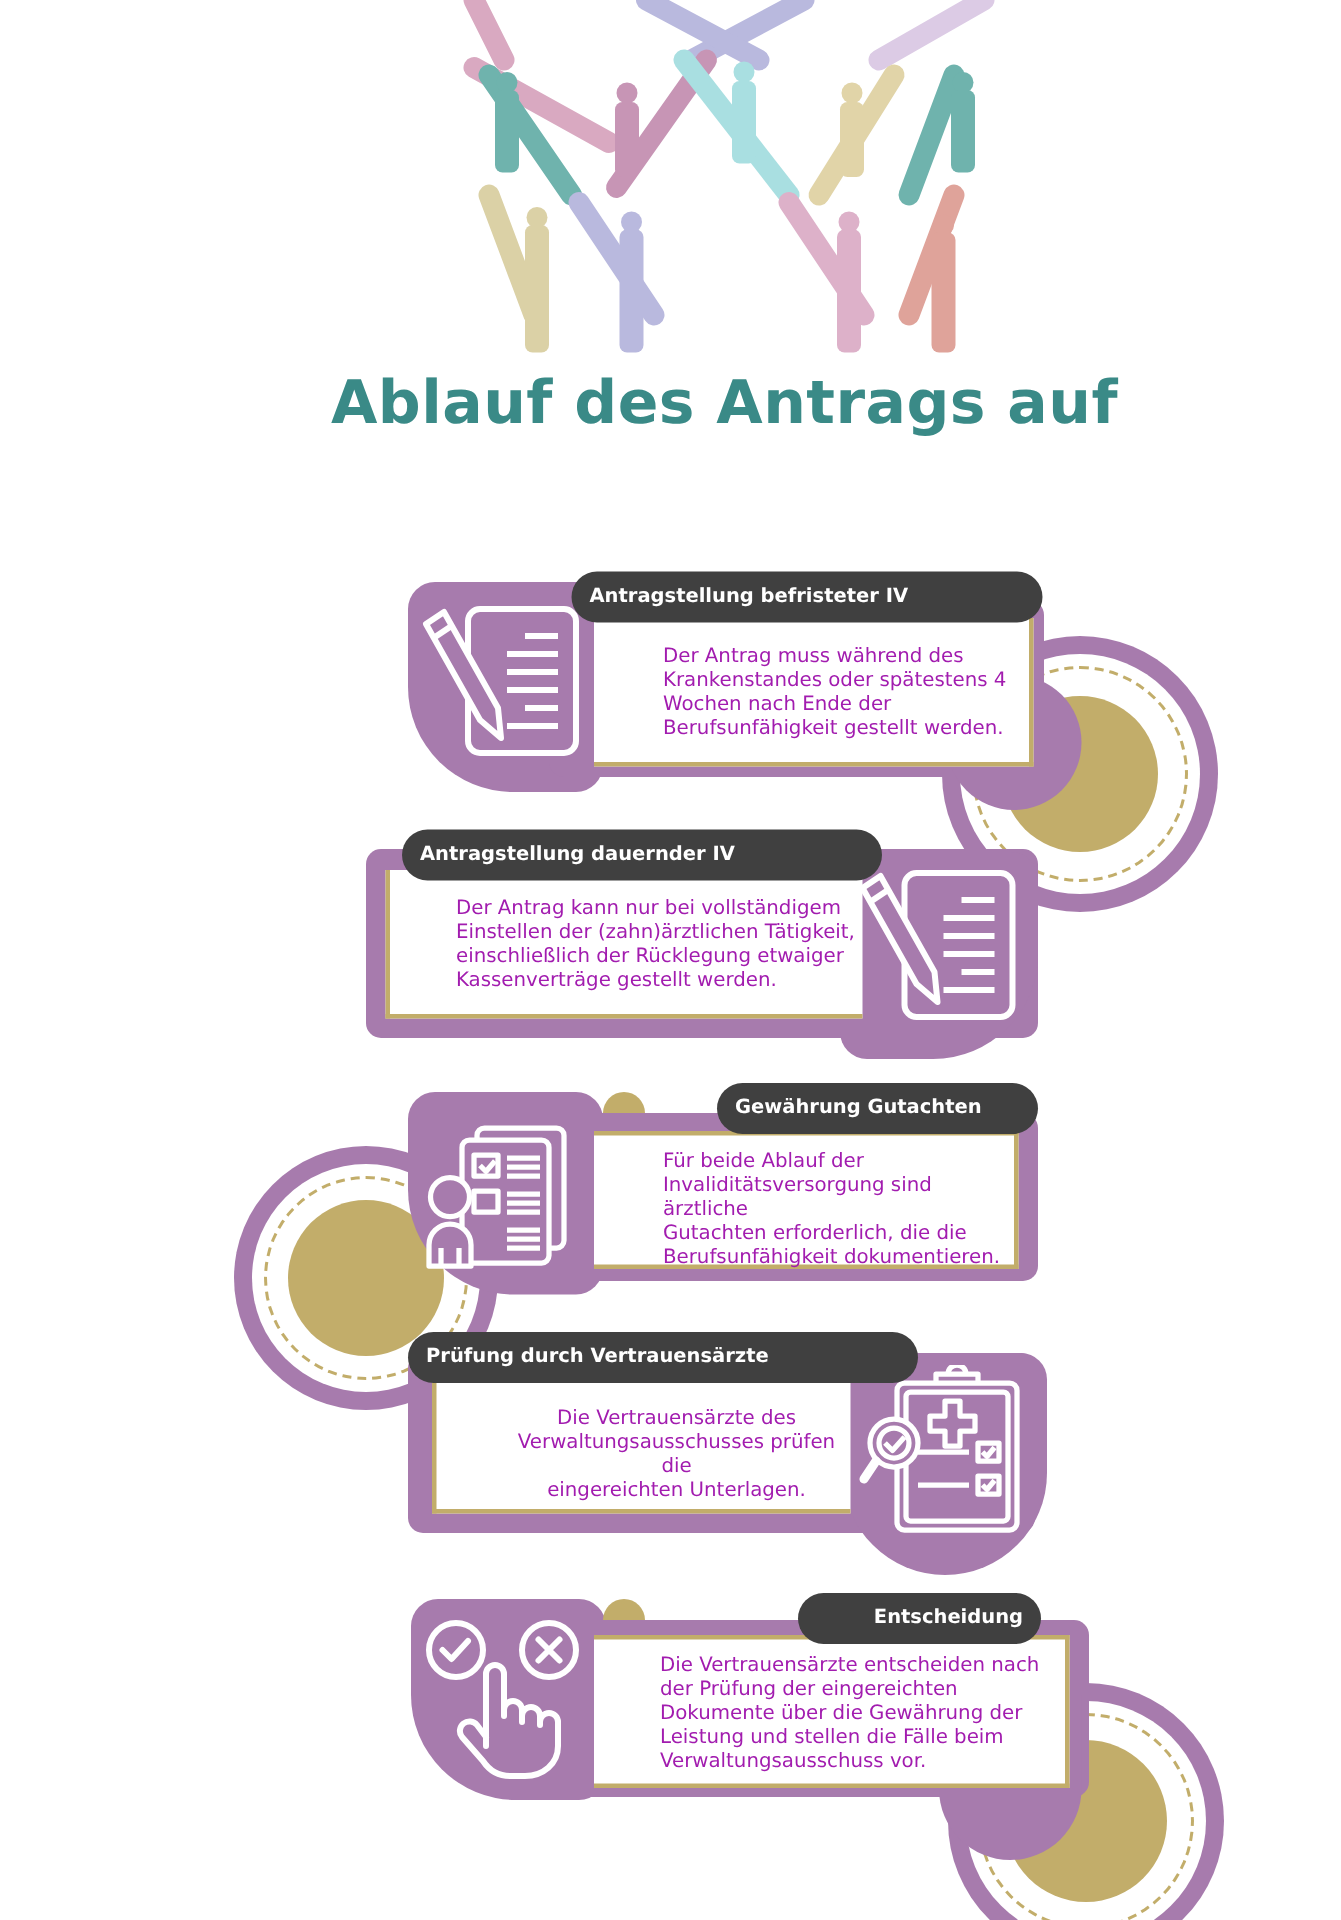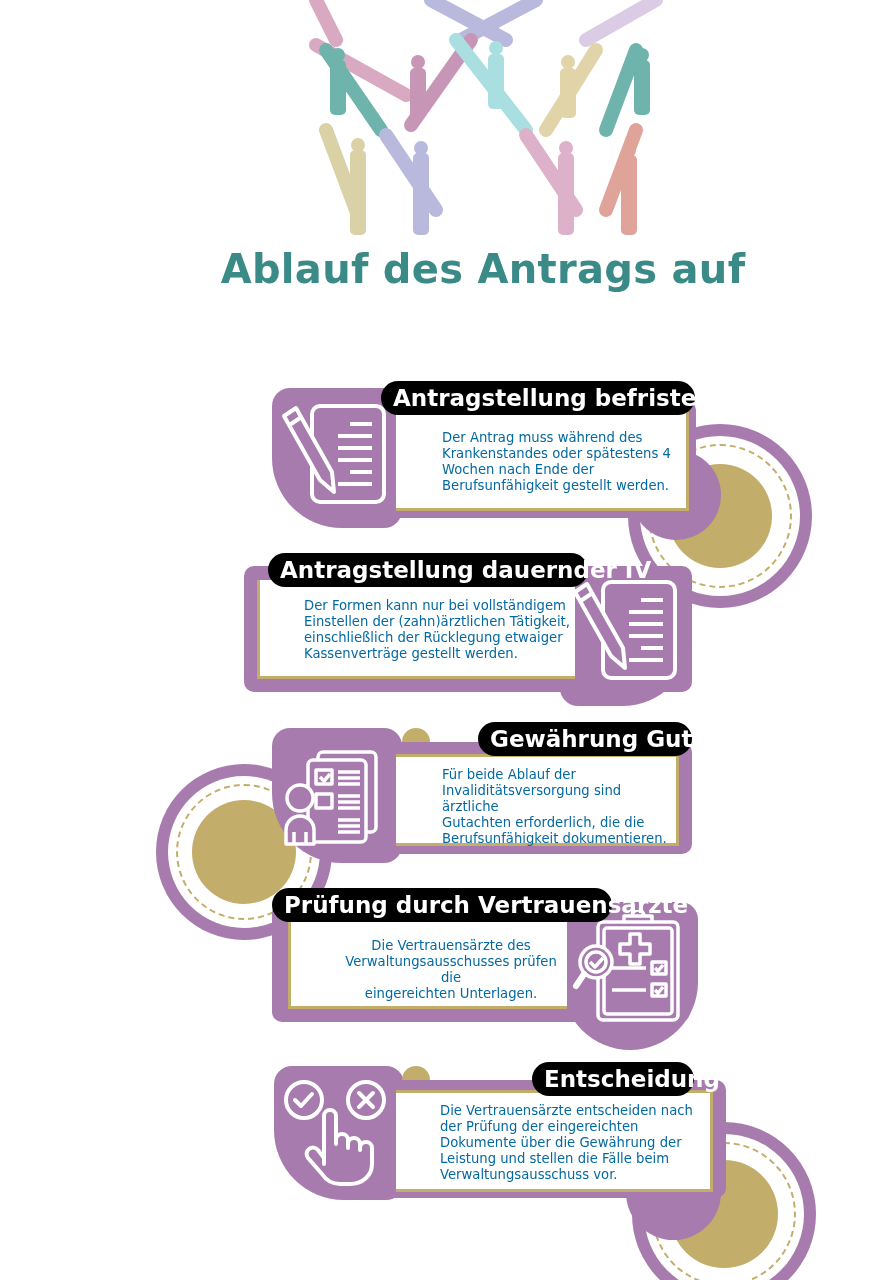--- a/index.html
+++ b/index.html
@@ -13,24 +13,24 @@
 
   
   .ring { border-radius:50%; background:#a77bad; }
   .ring .inner { position:absolute; border-radius:50%; background:#fff; }
   .ring .dash { position:absolute; border-radius:50%; border:2px dashed #c2ad6a; }
   .ring .core { position:absolute; border-radius:50%; background:#c2ad6a; }
 
   .purple { background:#a77bad; }
   .panel { background:#fff; border-right:3px solid #c2ad6a; border-bottom:3px solid #c2ad6a; }
   .panel.left-gold { border-left:3px solid #c2ad6a; border-right:none; }
-  .badge { background:#000000; color:#fff; font-weight:bold; border-radius:22px;
-           white-space:nowrap; font-size:23px; line-height:34px; height:34px;
+  .badge { background:#404040; color:#fff; font-weight:bold; border-radius:22px;
+           white-space:nowrap; font-size:13px; line-height:34px; height:34px;
            padding:0 12px; box-sizing:border-box; }
-  .body-text { color:#0369a1; font-size:13.2px; line-height:16px; white-space:pre-line; }
+  .body-text { color:#a21caf; font-size:13.2px; line-height:16px; white-space:pre-line; }
   svg { display:block; }
 </style>
 </head>
 <body>
 
 <div class="abs logo">
   <svg width="380" height="240" viewBox="0 0 380 240">
     <g stroke-linecap="round" stroke-width="14" fill="none">
       <line x1="20" y1="0" x2="40" y2="40" stroke="#d9a9c1"></line>
       <line x1="20" y1="45" x2="110" y2="95" stroke="#d9a9c1"></line>
@@ -100,21 +100,21 @@
   <div class="body-text abs" style="left:10px;top:18px;">Der Antrag muss während des
 Krankenstandes oder spätestens 4
 Wochen nach Ende der
 Berufsunfähigkeit gestellt werden.</div>
 </div>
 <div class="abs badge" style="left:345px;top:381px;width:314px;">Antragstellung befristeter IV</div>
 
 <div class="abs purple" style="left:208px;top:566px;width:448px;height:126px;border-radius:10px;"></div>
 <div class="abs purple" style="left:524px;top:568px;width:132px;height:138px;border-radius:18px 18px 70px 18px;"></div>
 <div class="abs panel left-gold" style="left:221px;top:580px;width:315px;height:96px;border-top:none;">
-  <div class="body-text abs" style="left:8px;top:18px;">Der Formen kann nur bei  vollständigem
+  <div class="body-text abs" style="left:8px;top:18px;">Der Antrag kann nur bei  vollständigem
 Einstellen der (zahn)ärztlichen Tätigkeit,
 einschließlich der Rücklegung etwaiger
 Kassenverträge gestellt werden.</div>
 </div>
 <div class="abs" style="left:530px;top:578px;width:118px;height:104px;">
   <svg width="118" height="104" viewBox="0 0 112 104" fill="none" stroke="#fff" stroke-width="4" stroke-linejoin="round">
     <rect x="34" y="4" width="72" height="96" rx="8"></rect>
     <line x1="72" y1="22" x2="94" y2="22"></line>
       <line x1="60" y1="34" x2="94" y2="34"></line>
     <line x1="60" y1="46" x2="94" y2="46"></line>

